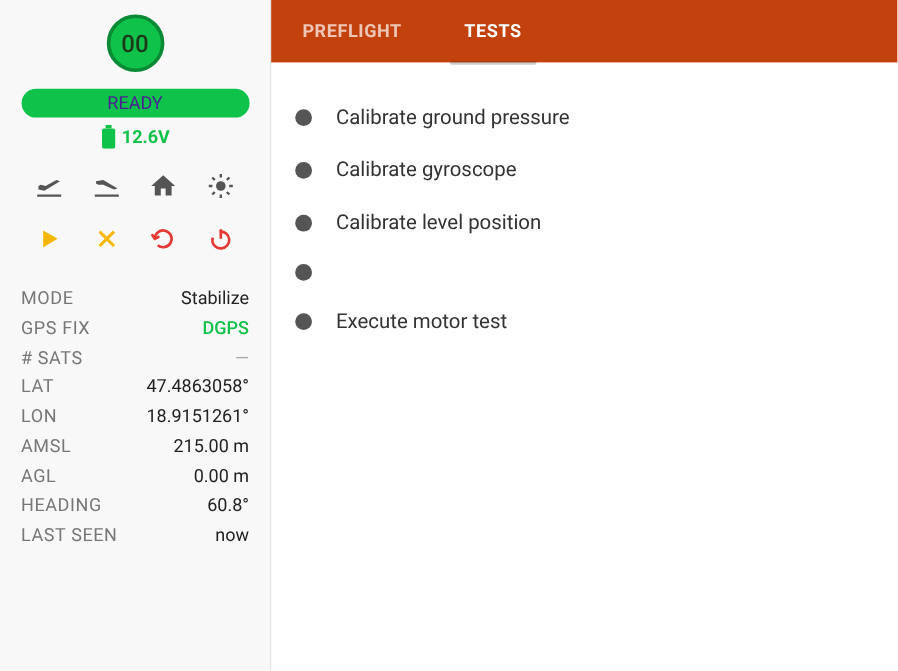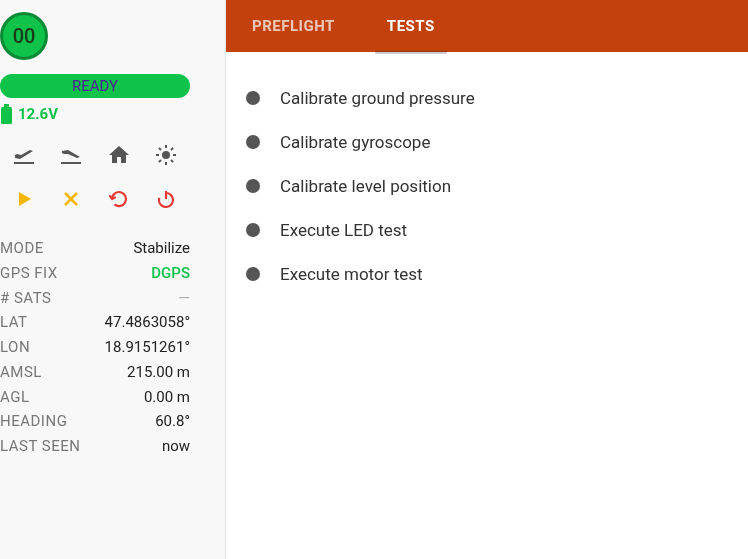--- a/index.html
+++ b/index.html
@@ -9,21 +9,21 @@
   height: 559px;
   display: flex;
   background: #fff;
 }
 .sidebar {
   width: 226px;
   background: #f8f8f8;
   border-right: 1px solid #e5e5e5;
   display: flex;
   flex-direction: column;
-  align-items: flex-start;
+  align-items: center;
   padding-top: 12px;
 }
 .drone-badge {
   width: 48px;
   height: 48px;
   border-radius: 50%;
   background: #0fc24a;
   border: 3px solid #0a8a34;
   display: flex;
   align-items: center;
@@ -267,20 +267,19 @@
     <div class="test-item">
       <span class="bullet"></span>
       <span>Calibrate gyroscope</span>
     </div>
     <div class="test-item">
       <span class="bullet"></span>
       <span>Calibrate level position</span>
     </div>
     <div class="test-item">
       <span class="bullet"></span>
-      <span>Execute LED test</span>
     </div>
     <div class="test-item">
       <span class="bullet"></span>
       <span>Execute motor test</span>
     </div>
   </div>
 </div>
 
 </body></html>

